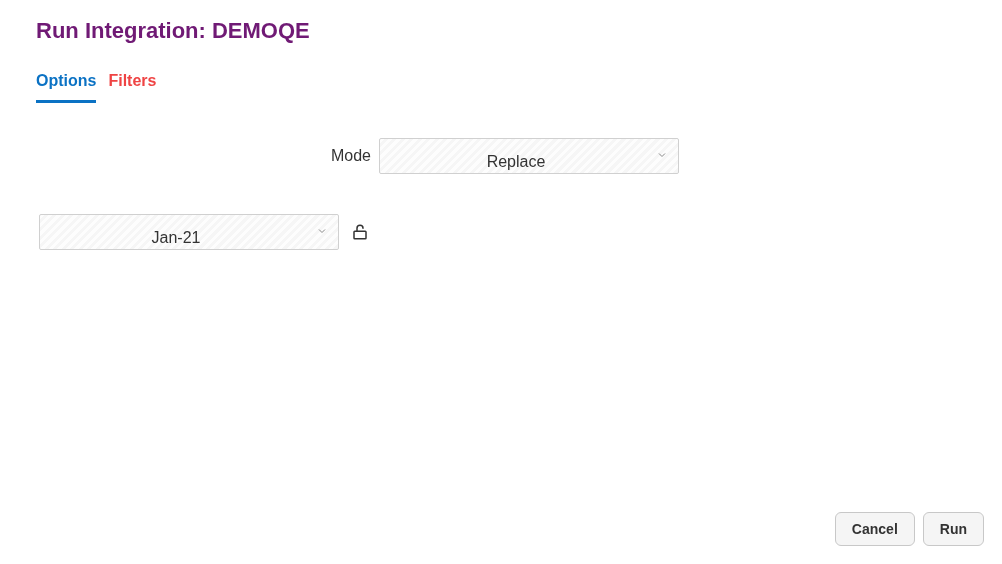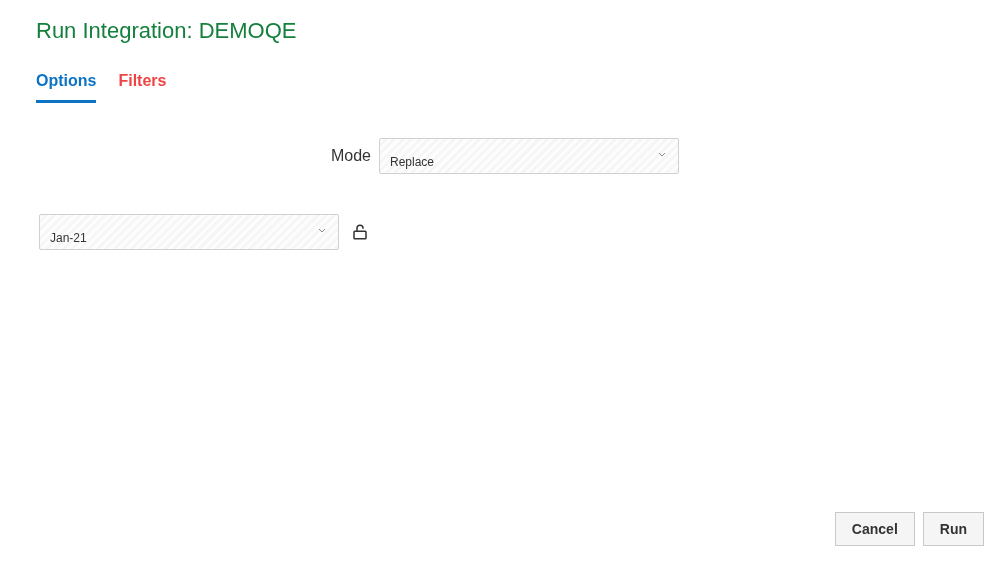--- a/index.html
+++ b/index.html
@@ -6,27 +6,27 @@
     body {
       font-family: "Segoe UI", Arial, sans-serif;
       background: #fff;
       width: 1002px;
       height: 564px;
       position: relative;
       color: #333;
     }
     .page-title {
       font-size: 22px;
-      font-weight: 400;
-      color: #15803d;
+      font-weight: 700;
+      color: #701a75;
       padding: 18px 0 0 36px;
     }
     .tabs {
       display: flex;
-      gap: 22px;
+      gap: 12px;
       margin: 28px 0 0 36px;
       border-bottom: 1px solid transparent;
     }
     .tab {
       font-size: 16px;
       font-weight: 600;
       padding: 0 0 10px 0;
       cursor: pointer;
       color: #ef4444;
       border-bottom: 3px solid transparent;
@@ -64,24 +64,25 @@
       background: repeating-linear-gradient(
         135deg,
         #fdfdfd,
         #fdfdfd 3px,
         #f6f6f6 3px,
         #f6f6f6 6px
       );
       display: flex;
       align-items: center;
       padding: 12px 36px 0 10px;
-      font-size: 12px;
+      font-size: 16px;
       color: #333;
       cursor: pointer;
       position: relative;
+      justify-content: center;
     }
     .select-arrow {
       position: absolute;
       right: 10px;
       top: 50%;
       transform: translateY(-50%);
       color: #888;
       pointer-events: none;
     }
     .lock-icon {
@@ -97,21 +98,21 @@
       display: flex;
       gap: 8px;
     }
     .btn {
       border: 1px solid #c8c8c8;
       background: #f5f5f5;
       color: #333;
       font-size: 14px;
       font-weight: 600;
       padding: 8px 16px;
-      border-radius: 0;
+      border-radius: 6px;
       cursor: pointer;
     }
   </style>
 </head>
 <body>
 
 <h1 class="page-title">Run Integration: DEMOQE</h1>
 
 <div class="tabs">
   <div class="tab active">Options</div>

